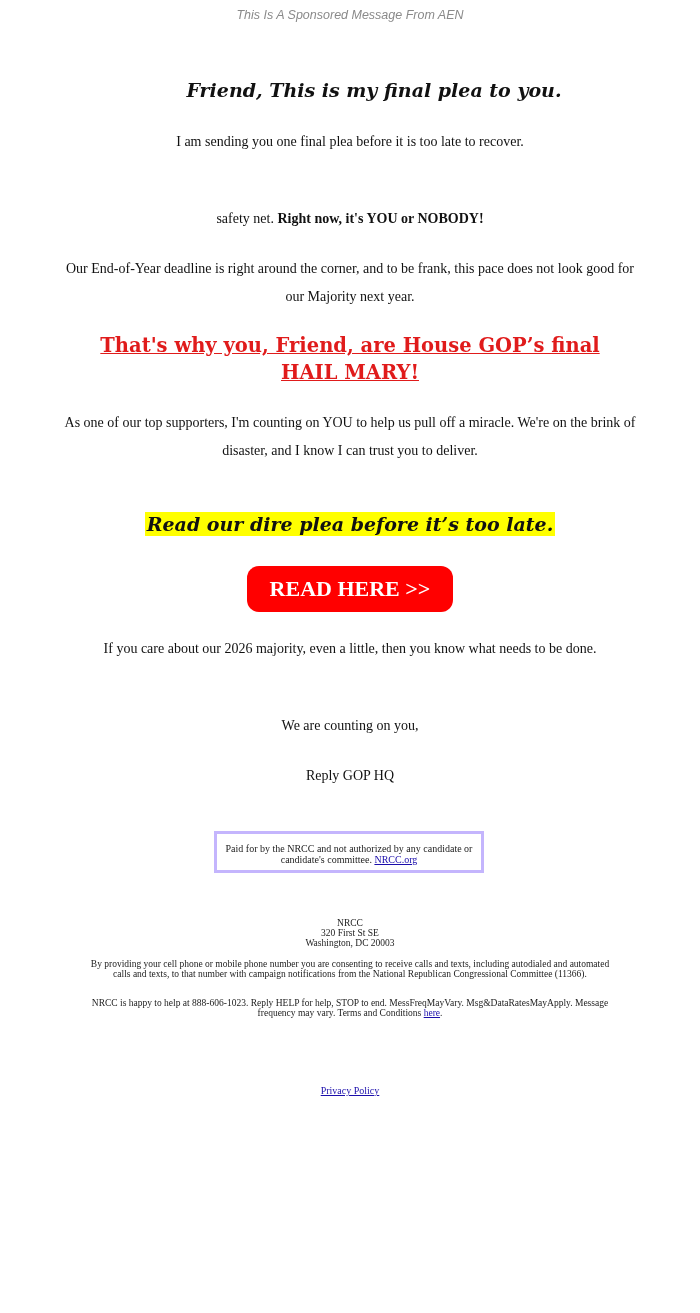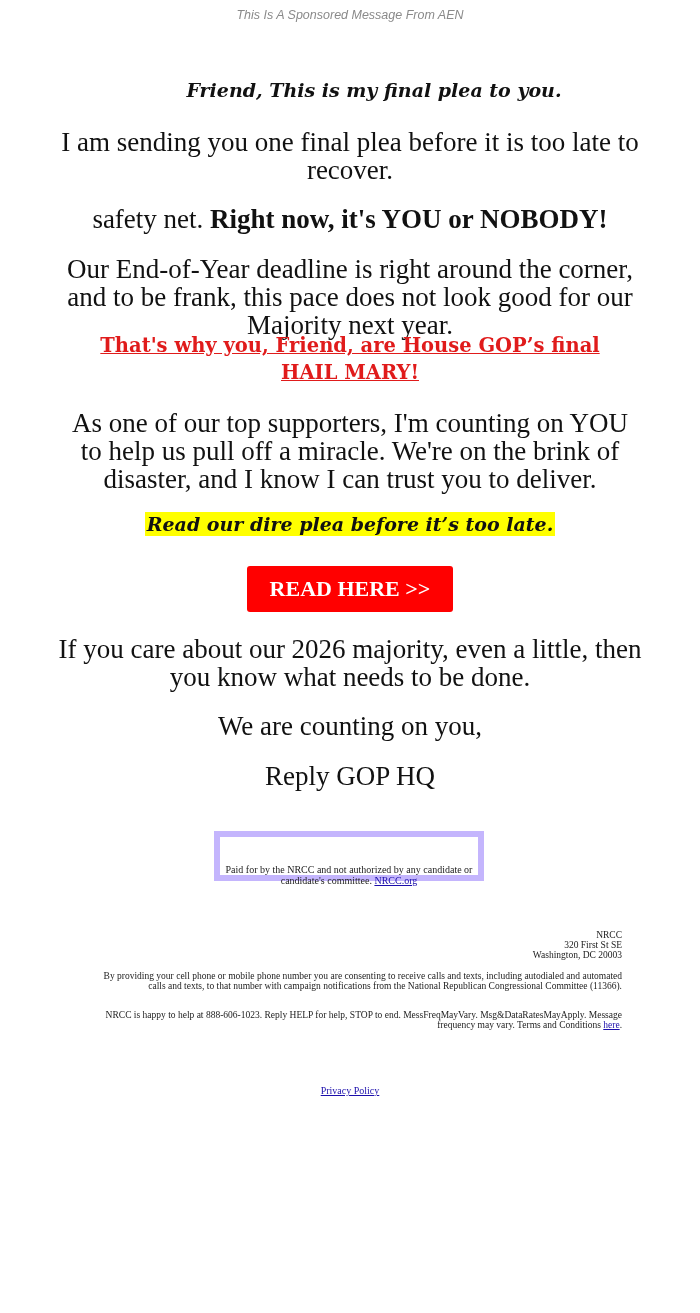--- a/index.html
+++ b/index.html
@@ -1,27 +1,27 @@
 <!DOCTYPE html>
 <html><head>
 <meta charset="utf-8">
 <style>
   html, body { margin: 0; padding: 0; background: #ffffff; }
   body { width: 700px; height: 1313px; position: relative; overflow: hidden; font-family: "DejaVu Serif", "Liberation Serif", serif; color: #111; }
   .sponsor { position: absolute; top: 8px; left: 0; width: 700px; text-align: center; font-family: "Liberation Sans", sans-serif; font-style: italic; font-size: 12.5px; color: #8a8a8a; }
-  .body-text { position: absolute; left: 60px; width: 580px; text-align: center; font-family: "Liberation Serif", serif; font-size: 27px; line-height: 28px; color: #111; margin: 0; }
+  .body-text { position: absolute; left: 60px; width: 580px; text-align: center; font-family: "Liberation Serif", serif; font-size: 14px; line-height: 28px; color: #111; margin: 0; }
   .headline { position: absolute; top: 79px; left: 0; width: 700px; text-align: center; font-family: "DejaVu Serif", serif; font-weight: bold; font-style: italic; font-size: 19px; color: #111; margin-left: 24px; }
   .bold { font-weight: bold; }
   .red-link { position: absolute; top: 332px; left: 70px; width: 560px; text-align: center; font-family: "DejaVu Serif", serif; font-size: 19.5px; font-weight: bold; line-height: 27px; color: #e01b1b; text-decoration: underline; }
   .highlight-wrap { position: absolute; top: 513px; left: 0; width: 700px; text-align: center; }
   .highlight { background: #ffff00; font-family: "DejaVu Serif", serif; font-weight: bold; font-style: italic; font-size: 19px; color: #111; padding: 1px 2px; }
-  .cta { position: absolute; top: 566px; left: 247px; width: 206px; height: 46px; background: #ff0000; border-radius: 3px; color: #fff; font-family: "Liberation Serif", serif; font-weight: bold; font-size: 22px; display: flex; align-items: center; justify-content: center; cursor: pointer; }
-  .paid-box { position: absolute; top: 831px; left: 214px; width: 270px; height: 50px; border: 6px solid #c4b5fd; box-sizing: border-box; text-align: center; font-family: "Liberation Serif", serif; font-size: 10px; line-height: 11px; padding-top: 27px; color: #222; }
+  .cta { position: absolute; top: 566px; left: 247px; width: 206px; height: 46px; background: #ff0000; border-radius: 12px; color: #fff; font-family: "Liberation Serif", serif; font-weight: bold; font-size: 22px; display: flex; align-items: center; justify-content: center; cursor: pointer; }
+  .paid-box { position: absolute; top: 831px; left: 214px; width: 270px; height: 42px; border: 3px solid #c4b5fd; box-sizing: border-box; text-align: center; font-family: "Liberation Serif", serif; font-size: 10px; line-height: 11px; padding-top: 9px; color: #222; }
   a { color: #1a0dab; text-decoration: underline; }
-  .footer { position: absolute; left: 90px; width: 520px; text-align: right; font-family: "Liberation Serif", serif; font-size: 9.5px; line-height: 10px; color: #222; margin: 12px; }
+  .footer { position: absolute; left: 90px; width: 520px; text-align: center; font-family: "Liberation Serif", serif; font-size: 9.5px; line-height: 10px; color: #222; margin: 0; }
   .privacy { position: absolute; top: 1085px; left: 0; width: 700px; text-align: center; font-family: "Liberation Serif", serif; font-size: 10px; }
 </style>
 </head>
 <body>
 
 <div class="sponsor">This Is A Sponsored Message From AEN</div>
 
 <div class="headline">Friend, This is my final plea to you.</div>
 
 <p class="body-text" style="top:128px;">I am sending you one final plea before it is too late to recover.</p>

